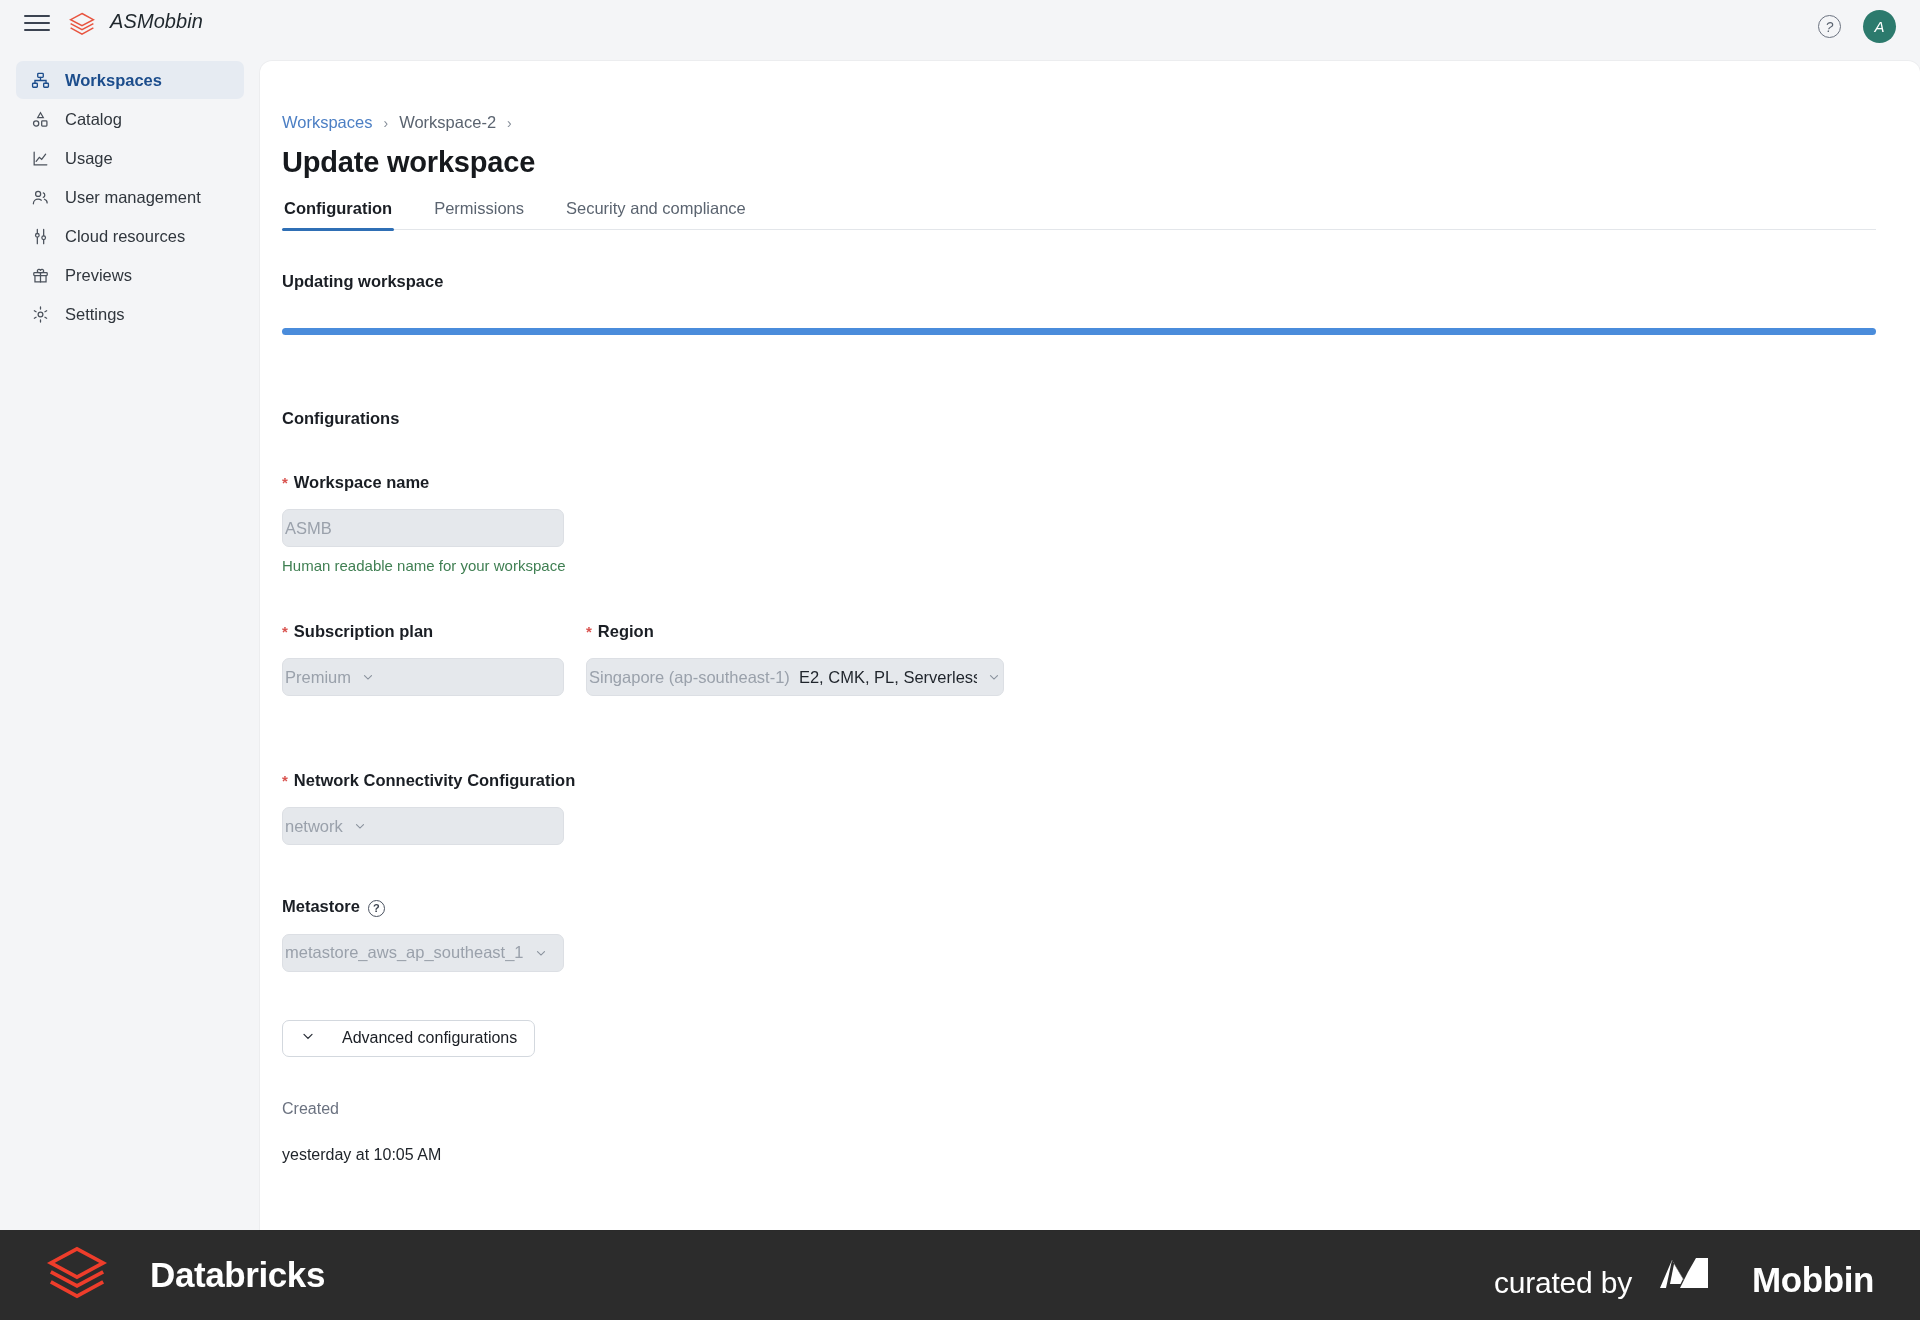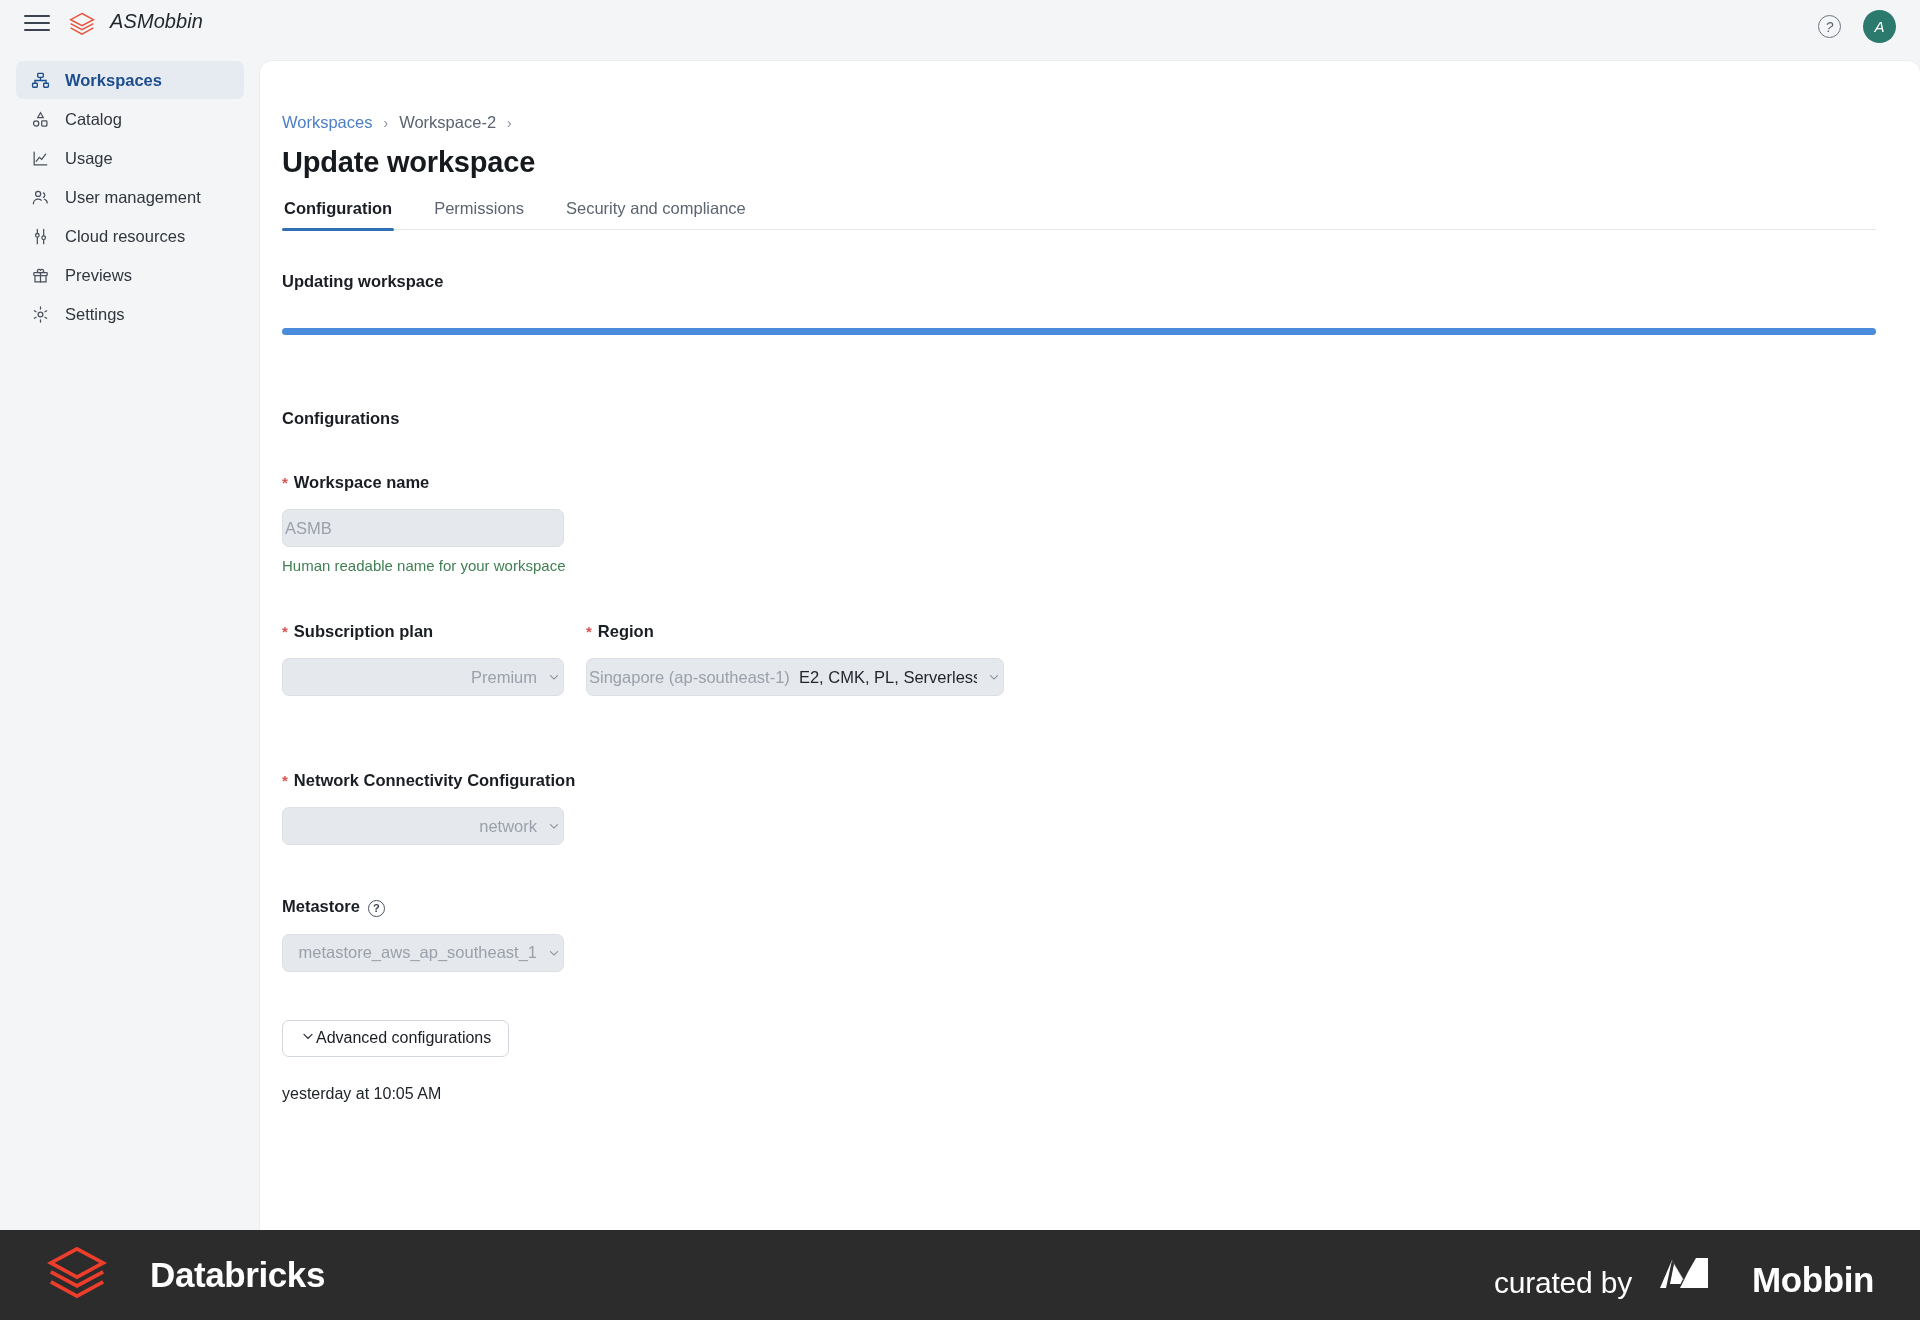--- a/index.html
+++ b/index.html
@@ -90,32 +90,32 @@
     width:17px;height:17px;border-radius:50%;border:1.4px solid #4a5260;
     font-size:11px;color:#3d4450;display:inline-flex;align-items:center;justify-content:center;
     cursor:pointer;margin-left:2px;
   }
 
   .input-box, .select-box{
     height:38px;background:#e5e8ec;border:1px solid #dcdfe4;border-radius:7px;
     display:flex;align-items:center;padding:0 2px;color:#9aa1ab;font-size:16.5px;
     cursor:not-allowed;
   }
-  .select-box{justify-content:flex-end;}
+  .select-box{justify-content:flex-start;}
   .chev{color:#8b939e;font-size:13px;margin-left:10px;display:flex;align-items:center;}
   .helper-green{font-size:15px;color:#3f7f52;margin-top:10px;}
 
   .row{display:flex;gap:22px;}
   .w-narrow{width:282px;}
   .w-region{width:418px;}
   .region-inner{display:flex;align-items:center;gap:9px;overflow:hidden;white-space:nowrap;}
   .region-mute{color:#9aa1ab;}
   .region-strong{color:#1f242b;}
   .adv-btn{
-    display:inline-flex;align-items:center;gap:0;
+    display:inline-flex;align-items:center;gap:26px;
     height:37px;padding:0 17px;border:1px solid #d3d8de;border-radius:7px;
     background:#fff;color:#1a1e24;font-size:16px;cursor:pointer;
   }
   .created-label{font-size:16px;color:#6b7280;margin-top:43px;}
   .created-value{font-size:16px;color:#20252b;margin-top:28px;}
 
   
   .footer{
     height:90px;background:#2c2c2c;display:flex;align-items:center;
     padding:0 46px;
@@ -347,20 +347,21 @@
         <div class="adv-btn">
           <span>
             <svg width="16" height="16" viewBox="0 0 24 24" fill="none" stroke="#2b3038" stroke-width="1.9" stroke-linecap="round">
                 <path d="M6 9.5l6 6 6-6"></path>
               </svg>
           </span>
           <span>Advanced configurations</span>
         </div>
       </div>
 
+      <div class="created-label">Created</div>
       <div class="created-value">yesterday at 10:05 AM</div>
 
     </div>
   </div>
 </div>
 
 <div class="footer">
   <div class="footer-left">
     <span>
       <svg width="62" height="62" viewBox="0 0 32 32" fill="none">

